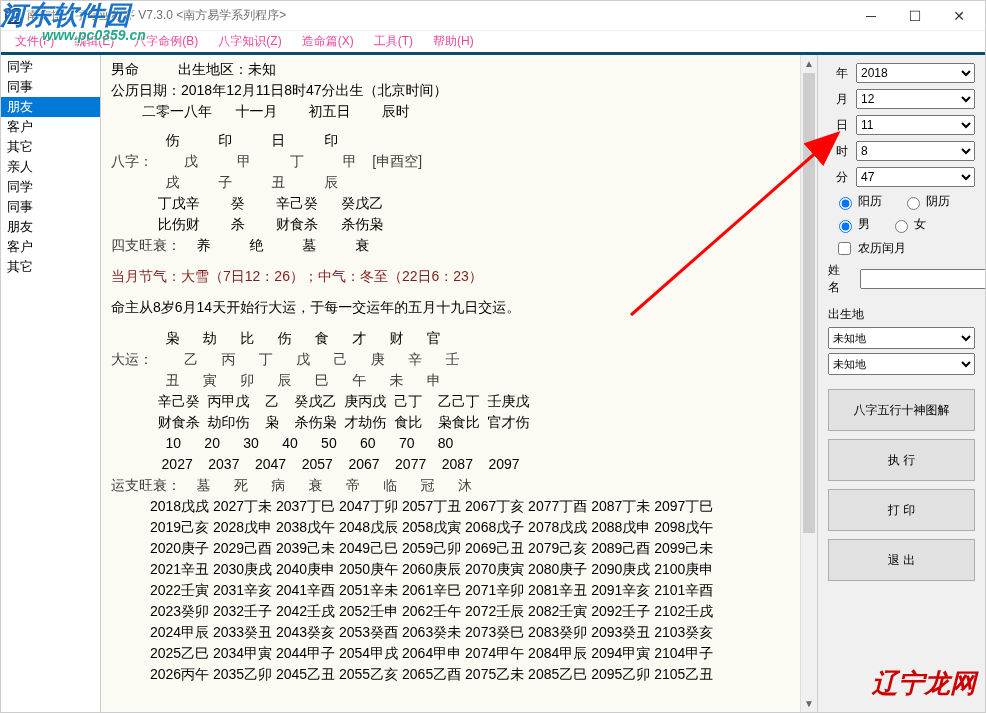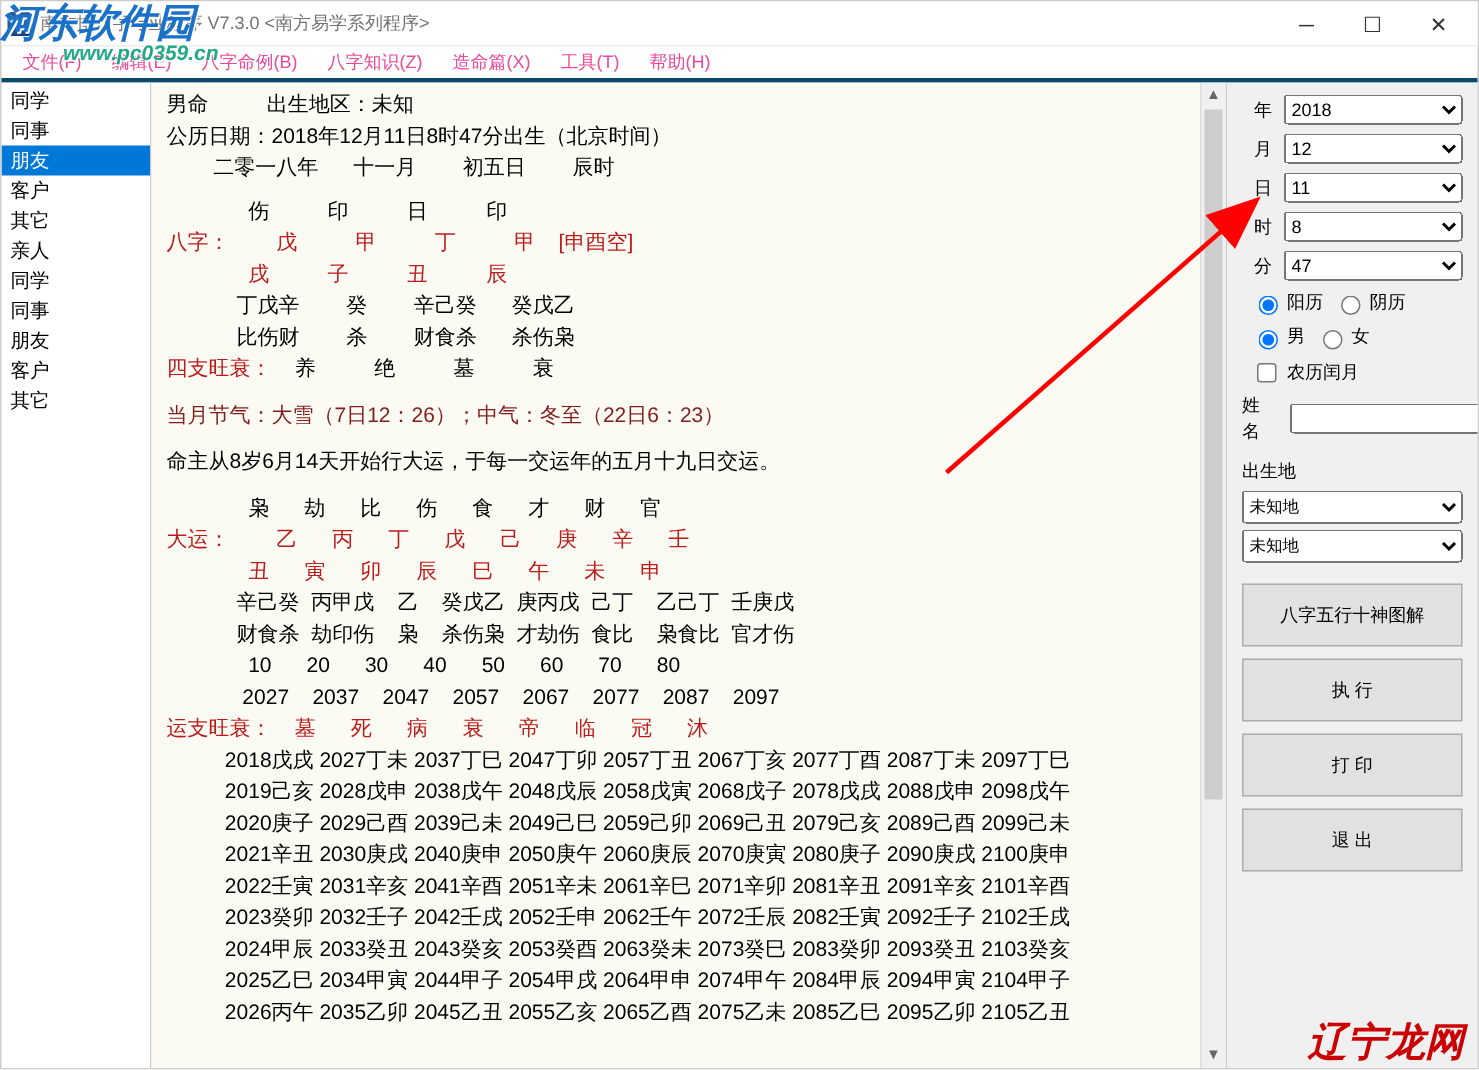--- a/index.html
+++ b/index.html
@@ -11,38 +11,38 @@
 .titlebar .winbtn { width: 44px; height: 28px; display: flex; align-items: center; justify-content: center; font-size: 14px; color: #333; }
 .menubar { height: 24px; display: flex; align-items: center; padding: 0 4px; font-size: 12px; color: #ec4899; border-bottom: 3px solid #0c4a6e; }
 .menubar .menuitem { padding: 2px 10px; }
 .body { flex: 1; display: flex; overflow: hidden; position: relative; }
 .sidebar { width: 100px; border-right: 1px solid #ccc; background: #fff; font-size: 13px; padding-top: 2px; }
 .sidebar .item { padding: 1px 6px; }
 .sidebar .item.selected { background: #0078d7; color: #fff; }
 .main { flex: 1; overflow: auto; background: #fcfbf3; position: relative; }
 .content { padding: 4px 10px 10px 10px; font-size: 14px; line-height: 1.5; color: #000; font-family: SimSun, serif; }
 .content .row { white-space: pre; }
-.red { color: #b91c1c; }
+.red { color: #404040; }
 .blue { color: #7f1d1d; }
 .rightpanel { width: 168px; border-left: 1px solid #ccc; background: #f0f0f0; padding: 8px 10px; font-size: 12px; }
 .rp-row { display: flex; align-items: center; margin-bottom: 6px; }
 .rp-row label { width: 28px; text-align: center; }
 .rp-row select { flex: 1; font-size: 12px; height: 20px; }
-.rp-radios { display: flex; gap: 7px; margin: 6px 0 6px 6px; }
+.rp-radios { display: flex; gap: 20px; margin: 6px 0 6px 6px; }
 .rp-radios label { display: flex; align-items: center; gap: 3px; }
 .rp-check { margin: 4px 0 4px 6px; display: flex; align-items: center; gap: 4px; }
 .rp-name { display: flex; align-items: center; margin: 4px 0; gap: 20px; }
 .rp-name input { flex: 1; height: 20px; font-size: 12px; }
 .rp-sec { margin-top: 10px; font-size: 12px; }
 .rp-sec select { width: 100%; margin-top: 4px; height: 22px; font-size: 11px; }
 .rp-btns { margin-top: 14px; }
 .rp-btns button { width: 100%; height: 42px; margin-bottom: 8px; font-size: 12px; background: #e1e1e1; border: 1px solid #adadad; }
 .watermark-tl { position: absolute; top: 2px; left: 0; font-size: 26px; font-weight: bold; font-style: italic; color: #1a72c8; text-shadow: 1px 1px 0 #fff; z-index: 50; line-height: 1; }
 .watermark-tl .sub { font-size: 14px; color: #2a8; display: block; padding-left: 42px; }
-.watermark-br { position: absolute; bottom: 1px; right: 10px; font-size: 26px; font-weight: bold; font-style: italic; color: #c00; z-index: 50; }
+.watermark-br { position: absolute; bottom: 12px; right: 10px; font-size: 26px; font-weight: bold; font-style: italic; color: #c00; z-index: 50; }
 .arrow { position: absolute; z-index: 40; pointer-events: none; }
 .scrollbar { position: absolute; right: 0; top: 0; bottom: 0; width: 17px; background: #f0f0f0; border-left: 1px solid #ddd; }
 .scrollbar .thumb { position: absolute; left: 2px; right: 2px; top: 18px; height: 460px; background: #cdcdcd; }
 .scrollbar .arr { position: absolute; left: 0; right: 0; height: 17px; display: flex; align-items: center; justify-content: center; font-size: 10px; color: #666; }
 .scrollbar .arr.up { top: 0; }
 .scrollbar .arr.down { bottom: 0; }
 </style>
 </head>
 <body>
 

